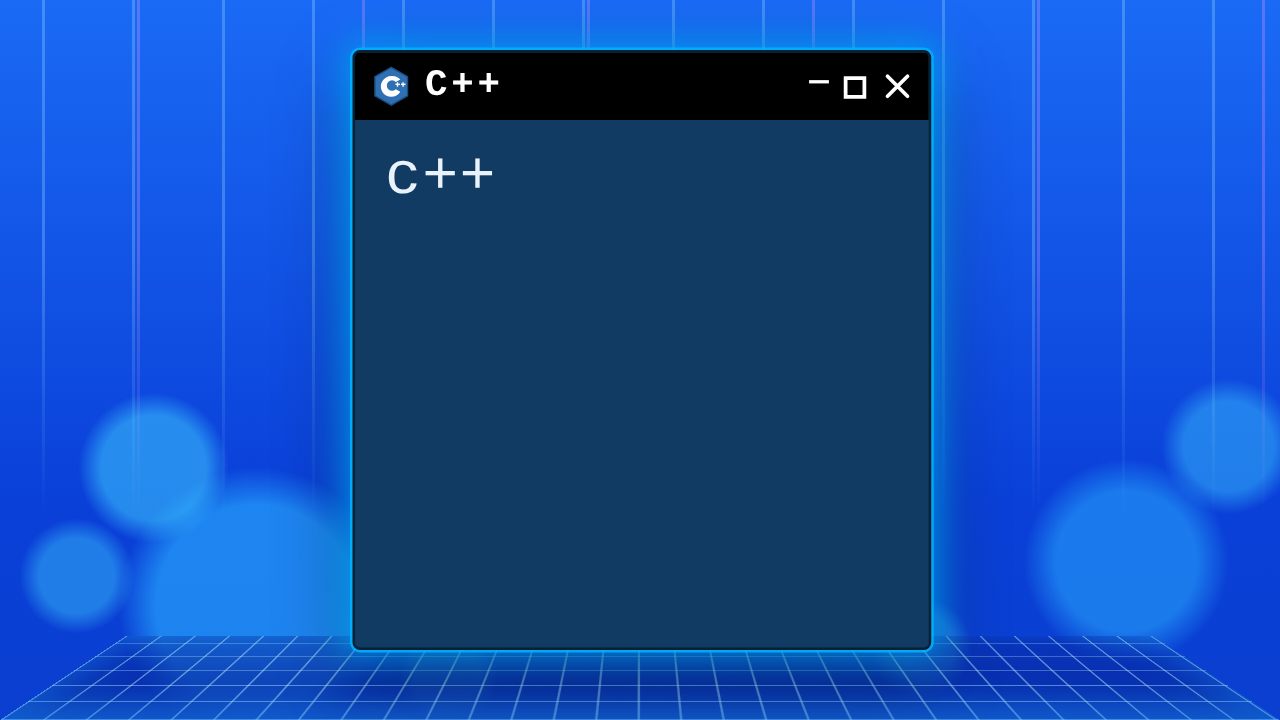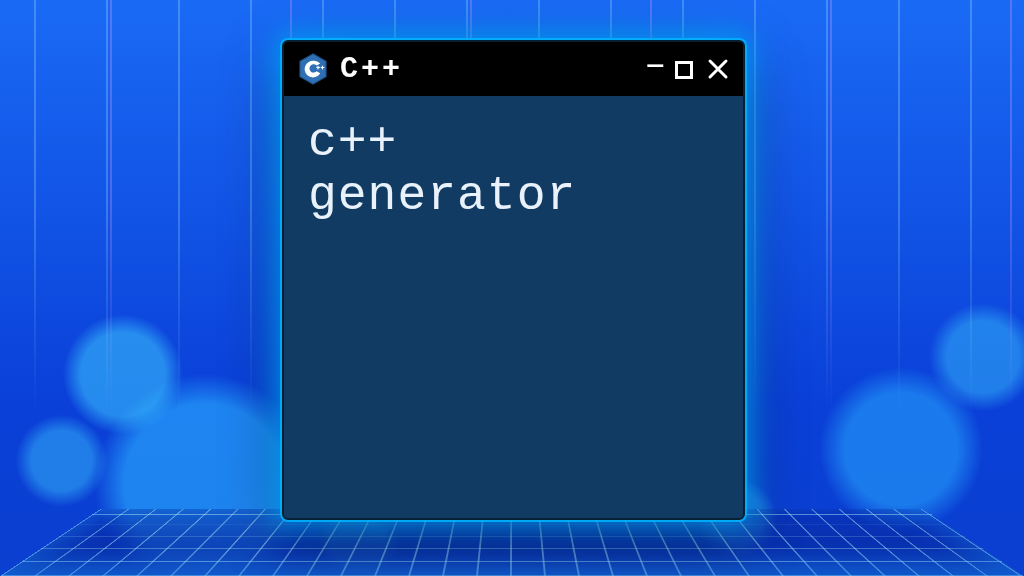--- a/index.html
+++ b/index.html
@@ -136,15 +136,14 @@
       <span class="btn close">
         <svg width="22" height="22" viewBox="0 0 22 22">
             <path d="M3 3 L19 19 M19 3 L3 19" stroke="#fff" stroke-width="3" stroke-linecap="round"></path>
           </svg>
       </span>
     </span>
   </div>
 
   <div class="client">
     <div>c++</div>
-    <div>generator</div>
   </div>
 </div>
 
 </body></html>

